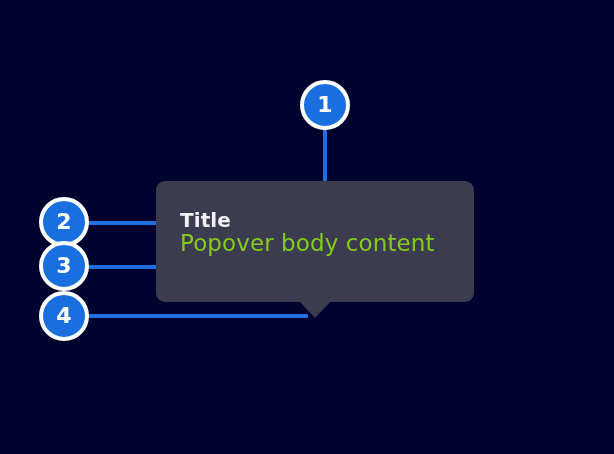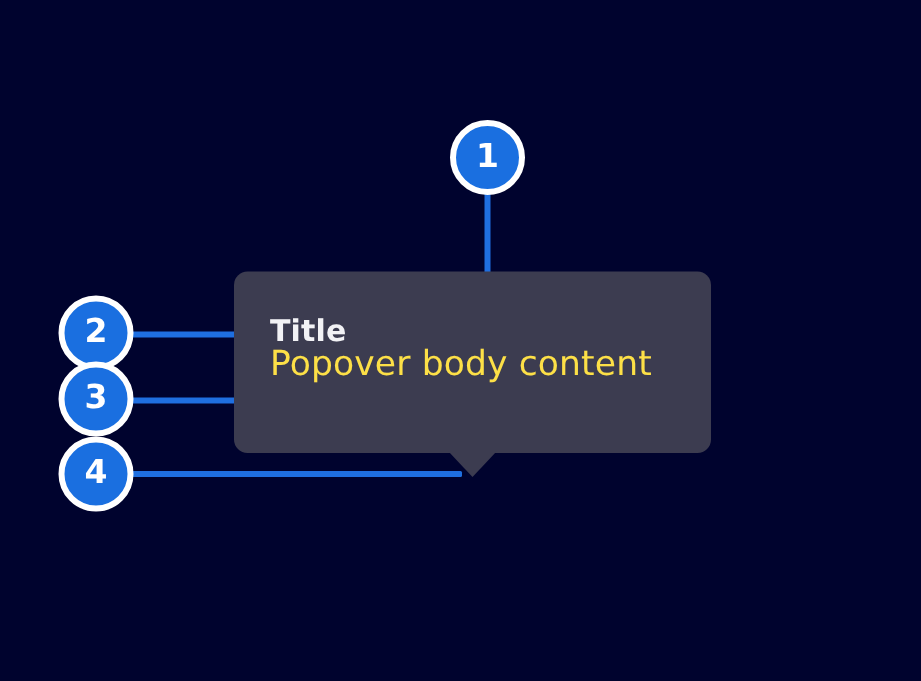--- a/index.html
+++ b/index.html
@@ -41,21 +41,21 @@
     letter-spacing: 0.1px;
     white-space: nowrap;
     text-align: center;
   }
   .popover-body {
     position: absolute;
     left: 24px;
     top: 49px;
     font-size: 23px;
     font-weight: normal;
-    color: #fde047;
+    color: #84cc16;
     letter-spacing: 0.1px;
     white-space: nowrap;
   }
   .popover-arrow {
     position: absolute;
     left: 143px;
     top: 120px;
     width: 0;
     height: 0;
     border-left: 16px solid transparent;

